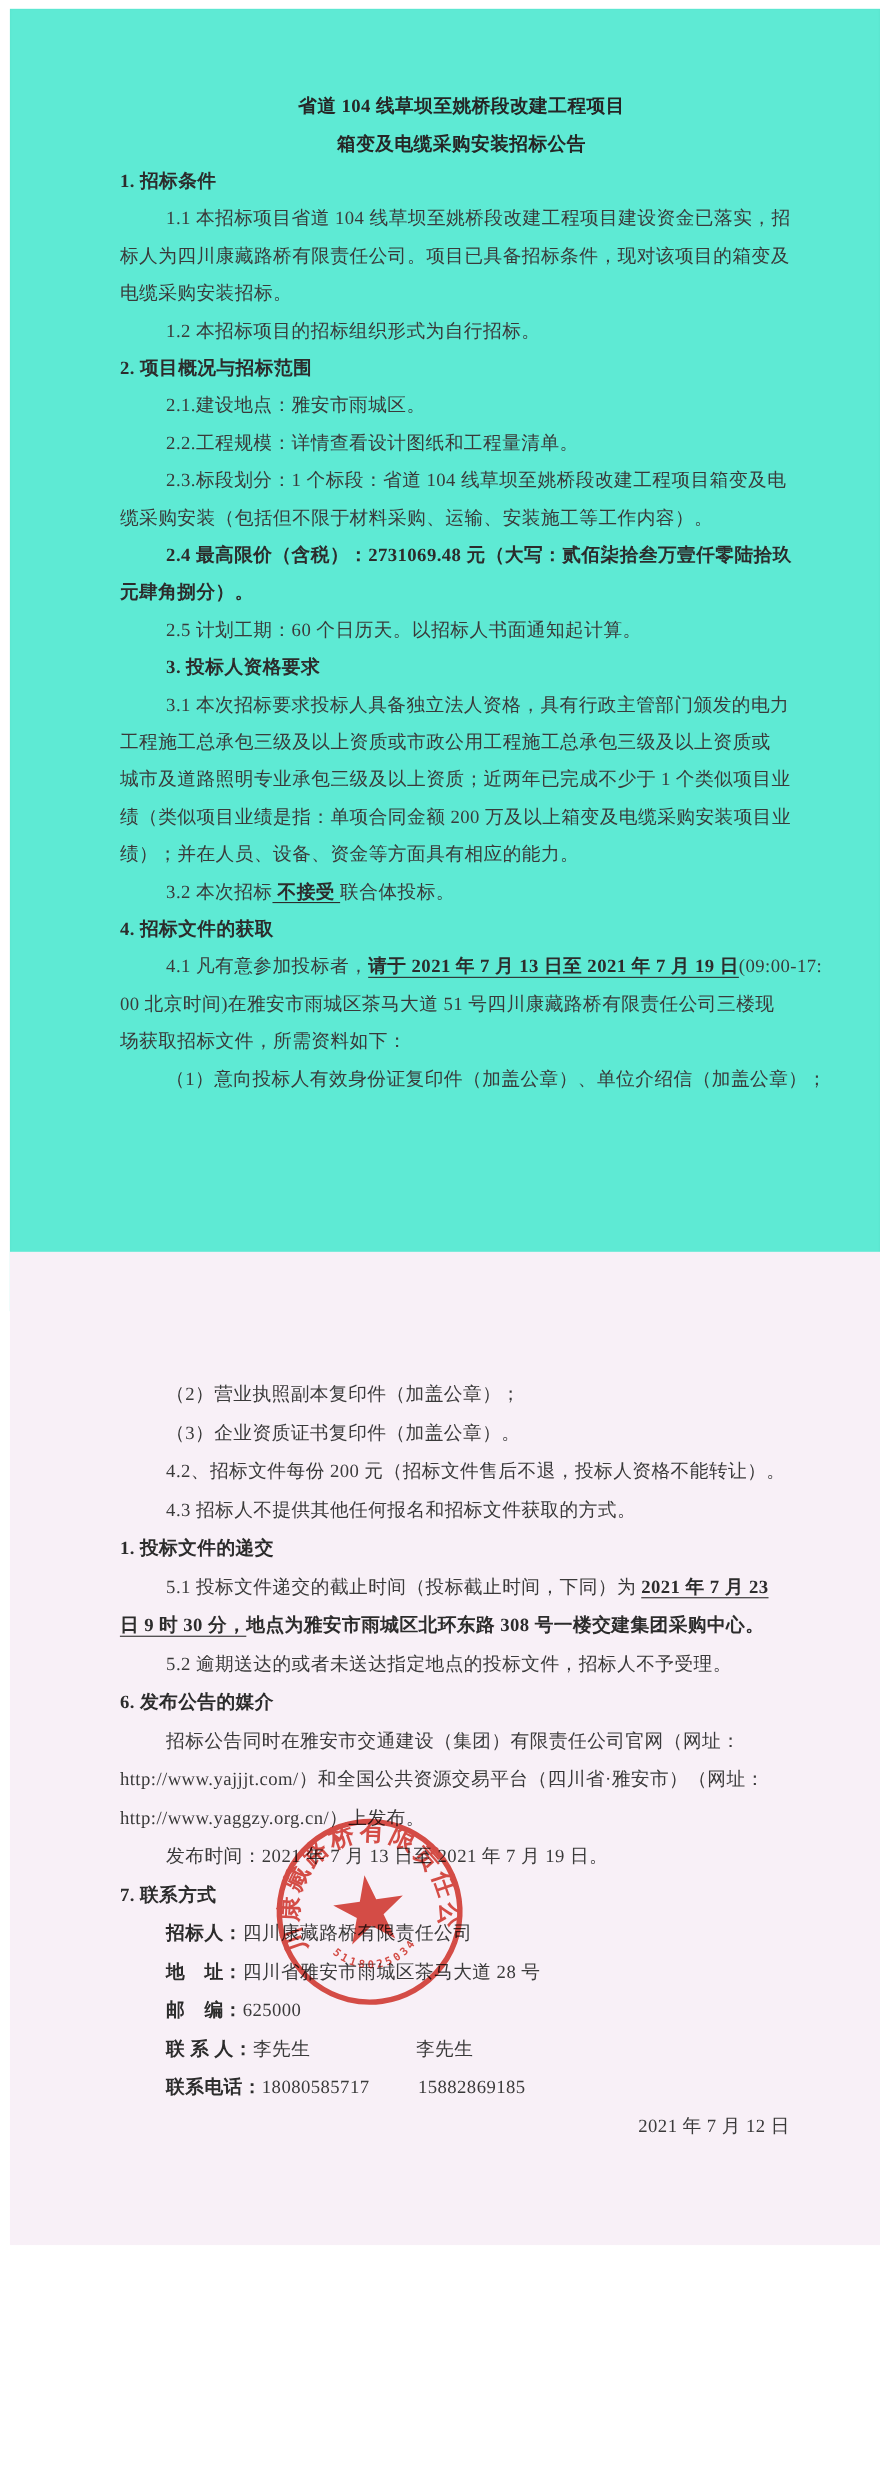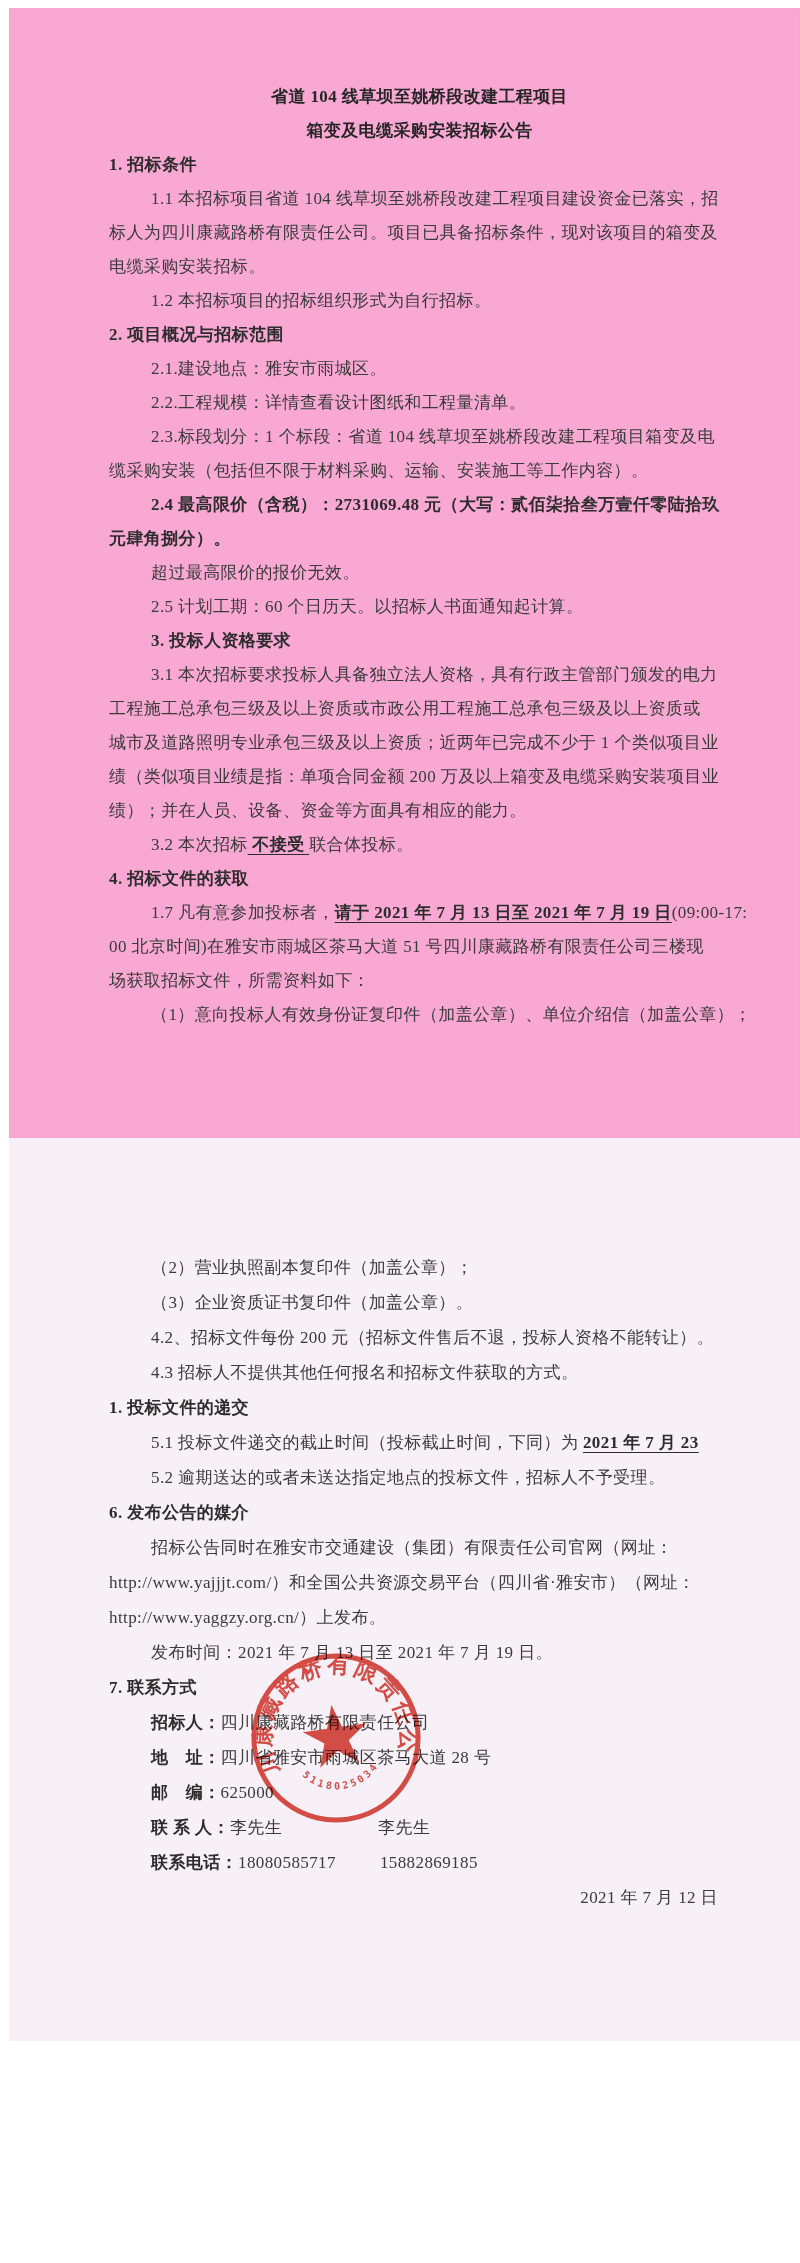--- a/index.html
+++ b/index.html
@@ -3,21 +3,21 @@
 <meta charset="utf-8">
 <style>
   html,body{margin:0;padding:0;background:#ffffff;}
   #canvas{
     position:relative;width:800px;height:2263px;margin:0 auto;
     background:#ffffff;overflow:hidden;
     font-family:"Liberation Serif","DejaVu Serif",serif;
     color:#3a3a3a;
   }
   .page{position:absolute;left:9px;width:791px;}
-  .page-1{top:8px;height:1184px;background:#f9a8d4;box-shadow:0 0 2px rgba(0,0,0,.06) inset;}
+  .page-1{top:8px;height:1184px;background:#5eead4;box-shadow:0 0 2px rgba(0,0,0,.06) inset;}
   .page-2{top:1138px;height:903px;background:#f8f0f7;}
   .inner{padding:0 70px 0 100px;}
   p.ln{margin:0;font-size:17px;line-height:34px;height:34px;white-space:nowrap;letter-spacing:.4px;}
   .page-2 p.ln{line-height:35px;height:35px;}
   .ind{text-indent:42px;}
   .b{font-weight:bold;color:#2c2c2c;}
   .u{text-decoration:underline;text-underline-offset:4px;}
   .hd{font-weight:bold;color:#2c2c2c;}
   .title{ text-align:center;font-weight:bold;color:#262626;font-size:21px;line-height:36px;height:36px;letter-spacing:1px;}
   .t1{padding-top:72px;}
@@ -57,53 +57,53 @@
       <p class="ln ind">1.2 本招标项目的招标组织形式为自行招标。</p>
 
       <p class="ln hd">2. 项目概况与招标范围</p>
 
       <p class="ln ind">2.1.建设地点：雅安市雨城区。</p>
       <p class="ln ind">2.2.工程规模：详情查看设计图纸和工程量清单。</p>
       <p class="ln ind">2.3.标段划分：1 个标段：省道 104 线草坝至姚桥段改建工程项目箱变及电</p>
       <p class="ln">缆采购安装（包括但不限于材料采购、运输、安装施工等工作内容）。</p>
       <p class="ln ind b">2.4 最高限价（含税）：2731069.48 元（大写：贰佰柒拾叁万壹仟零陆拾玖</p>
       <p class="ln b">元肆角捌分）。</p>
-      <p class="ln ind">超过最高限价的报价无效。</p>
       <p class="ln ind">2.5 计划工期：60 个日历天。以招标人书面通知起计算。</p>
 
       <p class="ln hd ind">3. 投标人资格要求</p>
 
       <p class="ln ind">3.1 本次招标要求投标人具备独立法人资格，具有行政主管部门颁发的电力</p>
       <p class="ln">工程施工总承包三级及以上资质或市政公用工程施工总承包三级及以上资质或</p>
       <p class="ln">城市及道路照明专业承包三级及以上资质；近两年已完成不少于 1 个类似项目业</p>
       <p class="ln">绩（类似项目业绩是指：单项合同金额 200 万及以上箱变及电缆采购安装项目业</p>
       <p class="ln">绩）；并在人员、设备、资金等方面具有相应的能力。</p>
 
       <p class="ln ind"><span>3.2 本次招标</span><span class="b u"> 不接受 </span><span>联合体投标。</span></p>
 
       <p class="ln hd">4. 招标文件的获取</p>
 
-      <p class="ln ind"><span>1.7 凡有意参加投标者，</span><span class="b u">请于 2021 年 7 月 13 日至 2021 年 7 月 19 日</span><span>(09:00-17:</span></p>
+      <p class="ln ind"><span>4.1 凡有意参加投标者，</span><span class="b u">请于 2021 年 7 月 13 日至 2021 年 7 月 19 日</span><span>(09:00-17:</span></p>
       <p class="ln">00 北京时间)在雅安市雨城区茶马大道 51 号四川康藏路桥有限责任公司三楼现</p>
       <p class="ln">场获取招标文件，所需资料如下：</p>
       <p class="ln ind">（1）意向投标人有效身份证复印件（加盖公章）、单位介绍信（加盖公章）；</p>
     </div>
   </div>
 
   <div class="page page-2">
     <div class="inner pt2">
       <p class="ln ind">（2）营业执照副本复印件（加盖公章）；</p>
       <p class="ln ind">（3）企业资质证书复印件（加盖公章）。</p>
 
       <p class="ln ind">4.2、招标文件每份 200 元（招标文件售后不退，投标人资格不能转让）。</p>
       <p class="ln ind">4.3 招标人不提供其他任何报名和招标文件获取的方式。</p>
 
       <p class="ln hd">1. 投标文件的递交</p>
 
       <p class="ln ind"><span>5.1 投标文件递交的截止时间（投标截止时间，下同）为 </span><span class="b u">2021 年 7 月 23</span></p>
+      <p class="ln"><span class="b u">日 9 时 30 分，</span><span class="b">地点为雅安市雨城区北环东路 308 号一楼交建集团采购中心。</span></p>
       <p class="ln ind">5.2 逾期送达的或者未送达指定地点的投标文件，招标人不予受理。</p>
 
       <p class="ln hd">6. 发布公告的媒介</p>
 
       <p class="ln ind sp">招标公告同时在雅安市交通建设（集团）有限责任公司官网（网址：</p>
       <p class="ln">http://www.yajjjt.com/）和全国公共资源交易平台（四川省·雅安市）（网址：</p>
       <p class="ln">http://www.yaggzy.org.cn/）上发布。</p>
 
       <p class="ln ind">发布时间：2021 年 7 月 13 日至 2021 年 7 月 19 日。</p>
 

